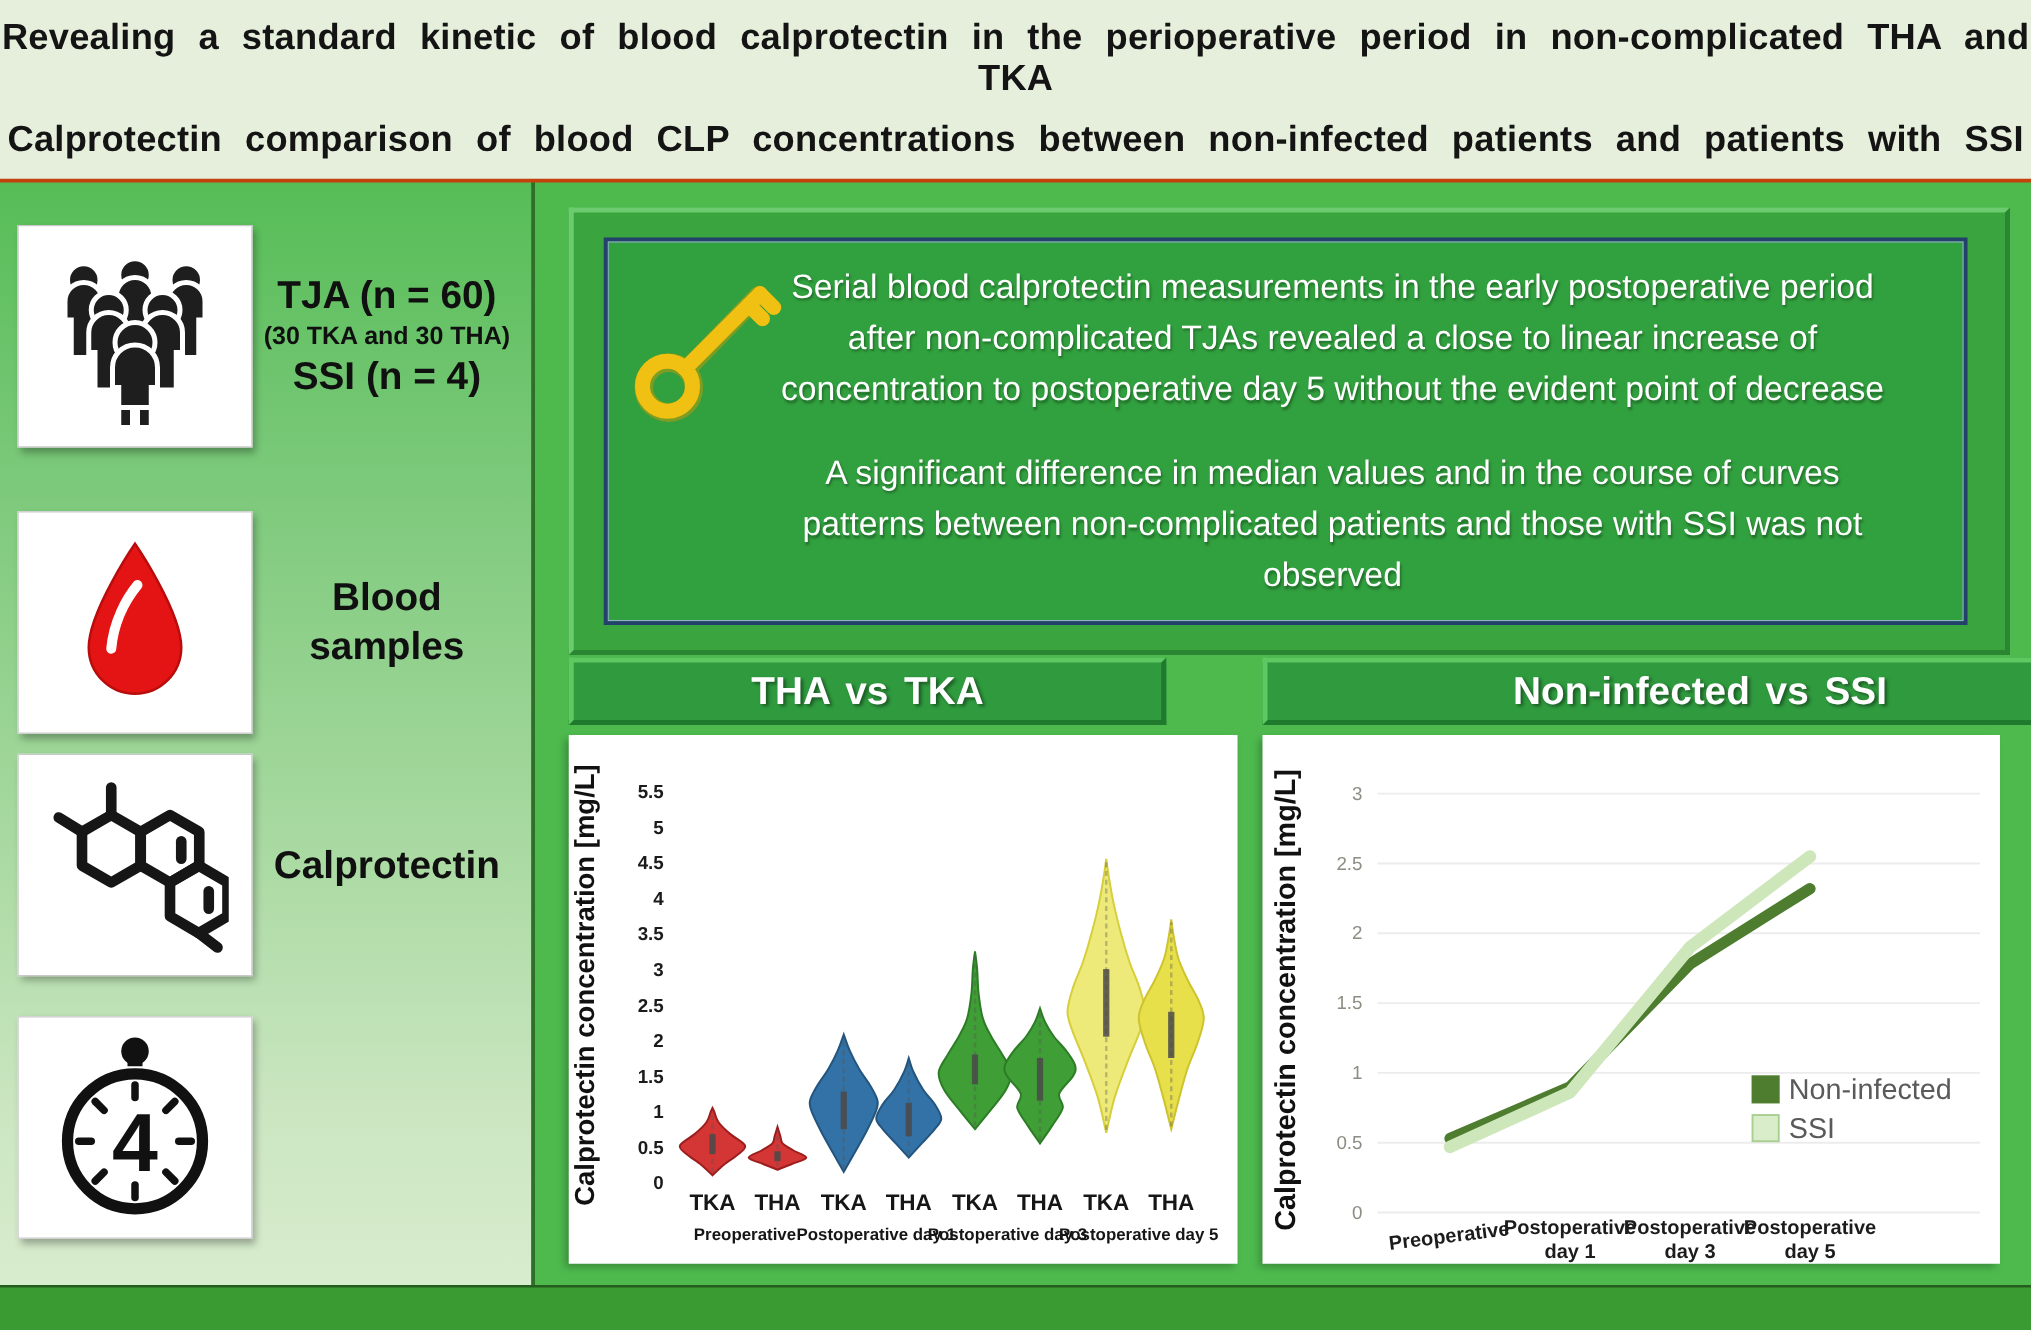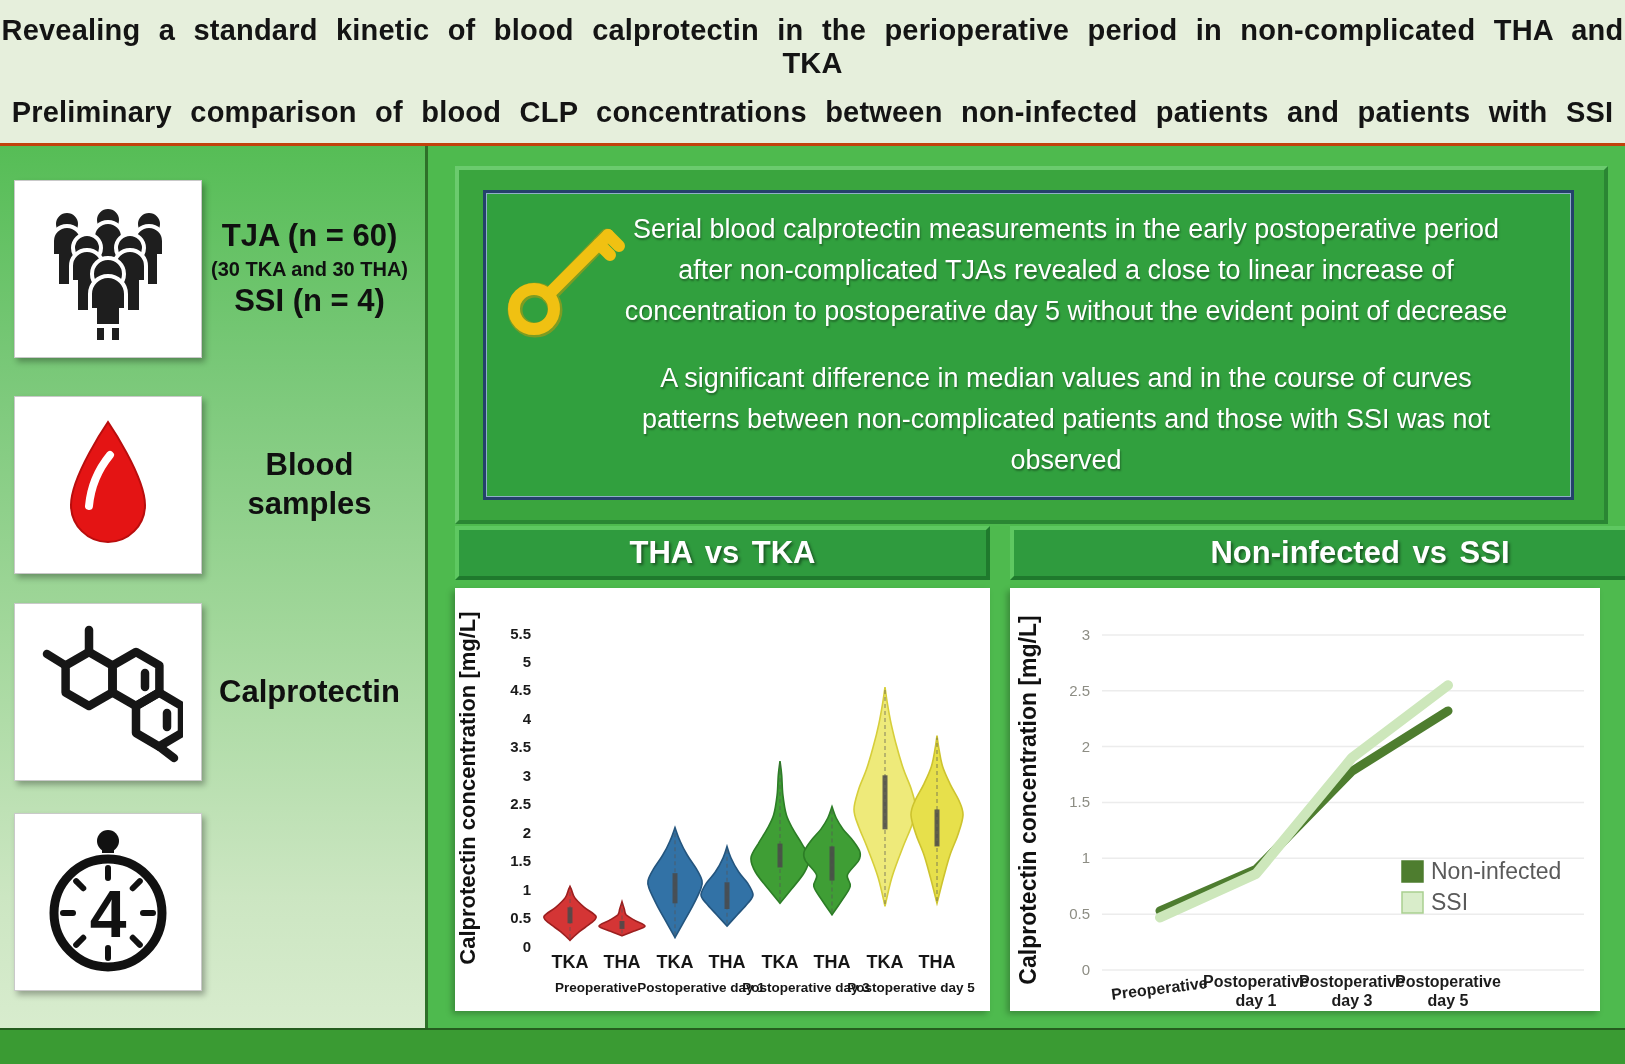--- a/index.html
+++ b/index.html
@@ -31,39 +31,39 @@
           border:3px solid #24416b;box-shadow:0 0 0 1px #8fb0c8 inset;
           display:flex;flex-direction:column;justify-content:center;gap:26px;padding:10px 60px 10px 135px;box-sizing:border-box;}
   .keybox p{margin:0;text-align:center;color:#ffffff;font-size:27px;line-height:1.52;
             text-shadow:1px 2px 2px rgba(0,0,0,0.35);}
   .keyicon{position:absolute;left:20px;top:16px;}
 
   .chead{position:absolute;top:380px;height:54px;background:#2f9b3e;
          border-top:4px solid #5ec861;border-left:4px solid #5ec861;border-right:4px solid #1f7a2d;border-bottom:4px solid #1f7a2d;
          display:flex;align-items:center;justify-content:center;box-sizing:border-box;}
   .chead span{color:#fff;font-weight:700;font-size:31px;text-shadow:2px 2px 3px rgba(0,0,0,0.45);word-spacing:4px;}
-  .chead-left{left:27px;width:535px;}
+  .chead-left{left:27px;width:478px;}
   .chead-right{left:582px;width:700px;}
 
   .cpanel{position:absolute;top:442px;height:423px;background:#ffffff;box-shadow:-3px 3px 6px rgba(0,0,0,0.25);}
   .cpanel-left{left:27px;width:535px;}
   .cpanel-right{left:582px;width:590px;}
   svg text{font-family:"Liberation Sans",sans-serif;}
 
   
   .bottombar{position:absolute;left:0;bottom:0;width:1625px;height:34px;background:#3a9b33;border-top:2px solid #245d1e;}
 </style>
 </head>
 <body>
 
 <div class="poster">
 
   <div class="banner">
     <div class="t">Revealing a standard kinetic of blood calprotectin in the perioperative period in non-complicated THA and TKA</div>
-    <div class="t">Preliminary comparison of blood CLP concentrations between non-infected patients and patients with SSI</div>
+    <div class="t">Calprotectin comparison of blood CLP concentrations between non-infected patients and patients with SSI</div>
   </div>
 
   <div class="sidebar">
 
     <div class="srow" style="top:34px;">
       <div class="iconbox">
         <svg width="150" height="150" viewBox="0 0 150 150">
           <g fill="#1e1e1e" stroke="#ffffff" stroke-width="4">
             <circle cx="34" cy="30" r="13"></circle>
               <path d="M19,62 L19,47 A15,15 0 0 1 49,47 L49,62 L44,62 L44,92 L24,92 L24,62 Z"></path>
@@ -82,21 +82,21 @@
           </g>
         </svg>
       </div>
       <div class="slabel">
         <div class="lbl-lg">TJA (n = 60)</div>
         <div class="lbl-sm">(30 TKA and 30 THA)</div>
         <div class="lbl-lg">SSI (n = 4)</div>
       </div>
     </div>
 
-    <div class="srow" style="top:250px;">
+    <div class="srow" style="top:263px;">
       <div class="iconbox">
         <svg width="150" height="150" viewBox="0 0 150 150">
           <path d="M75,12 C75,12 38,66 38,95 a37,37 0 0 0 74,0 C112,66 75,12 75,12 Z" fill="#e41414" stroke="#b90d0d" stroke-width="2"></path>
           <path d="M56,96 C58,74 68,56 77,45" fill="none" stroke="#ffffff" stroke-width="8" stroke-linecap="round"></path>
         </svg>
       </div>
       <div class="slabel lbl-lg" style="padding:0 30px;">Blood samples</div>
     </div>
 
     <div class="srow" style="top:457px;">

